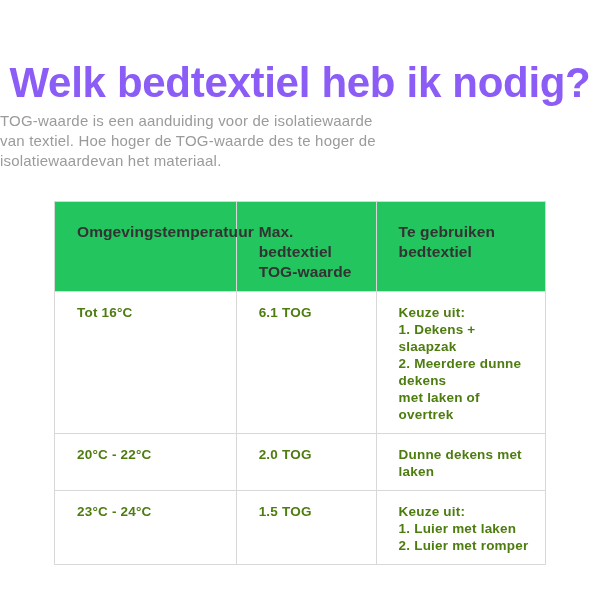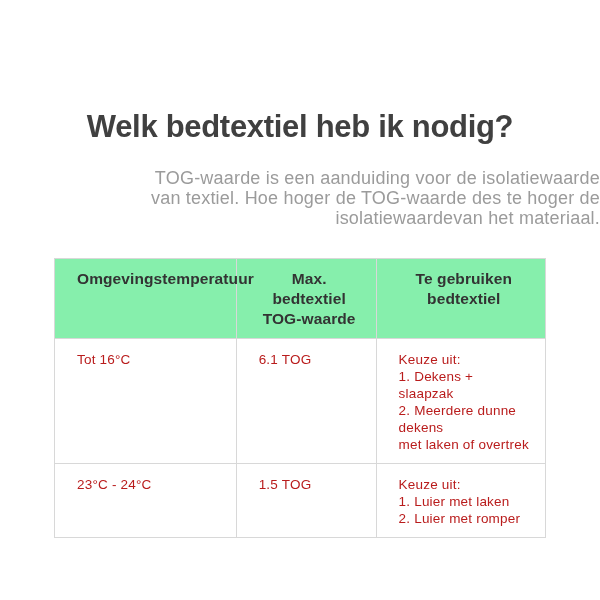--- a/index.html
+++ b/index.html
@@ -9,69 +9,70 @@
     background: #ffffff;
     font-family: "Liberation Sans", sans-serif;
     overflow: hidden;
   }
   .page {
     width: 600px;
     height: 600px;
     background: #ffffff;
   }
   .page-title {
-    margin-top: 108px;
+    margin-top: 64px;
     text-align: center;
-    font-size: 31px;
+    font-size: 42px;
     font-weight: bold;
     letter-spacing: -0.3px;
-    color: #404040;
+    color: #8b5cf6;
     line-height: 38px;
   }
   .page-subtitle {
-    margin-top: 22px;
-    text-align: right;
-    font-size: 18px;
+    margin-top: 9px;
+    text-align: left;
+    font-size: 15px;
     color: #9b9b9b;
     line-height: 20px;
     letter-spacing: 0.2px;
     white-space: pre-line;
   }
   table.tog-table {
     width: 492px;
     margin: 30px auto 0 auto;
     border-collapse: collapse;
     table-layout: fixed;
   }
   .tog-table col.c1 { width: 37%; }
   .tog-table col.c2 { width: 28.5%; }
   .tog-table col.c3 { width: 34.5%; }
   .tog-table th {
-    background: #86efac;
+    background: #22c55e;
     color: #333333;
     font-size: 15.5px;
     font-weight: bold;
-    text-align: center;
+    text-align: left;
     vertical-align: top;
     line-height: 20px;
-    padding: 10px 16px 9px 22px;
+    padding: 20px 16px 9px 22px;
     border: 1px solid #d8d8d8;
     white-space: pre-line;
     letter-spacing: 0.1px;
   }
   .tog-table td {
-    color: #b91c1c;
+    color: #4d7c0f;
     font-size: 13.5px;
     vertical-align: top;
     line-height: 17px;
     padding: 12px 14px 10px 22px;
     border: 1px solid #d8d8d8;
     background: #ffffff;
     white-space: pre-line;
     letter-spacing: 0.2px;
+    font-weight: bold;
   }
 </style>
 </head>
 <body>
 
 <div class="page">
 
   <h1 class="page-title">Welk bedtextiel heb ik nodig?</h1>
 
   <p class="page-subtitle">TOG-waarde is een aanduiding voor de isolatiewaarde
@@ -96,20 +97,25 @@
     <tbody>
       <tr>
         <td>Tot 16°C</td>
         <td>6.1 TOG</td>
         <td>Keuze uit:
 1. Dekens + slaapzak
 2. Meerdere dunne dekens
 met laken of overtrek</td>
       </tr>
       <tr>
+        <td>20°C - 22°C</td>
+        <td>2.0 TOG</td>
+        <td>Dunne dekens met laken</td>
+      </tr>
+      <tr>
         <td>23°C - 24°C</td>
         <td>1.5 TOG</td>
         <td>Keuze uit:
 1. Luier met laken
 2. Luier met romper</td>
       </tr>
 
     </tbody>
   </table>
 

